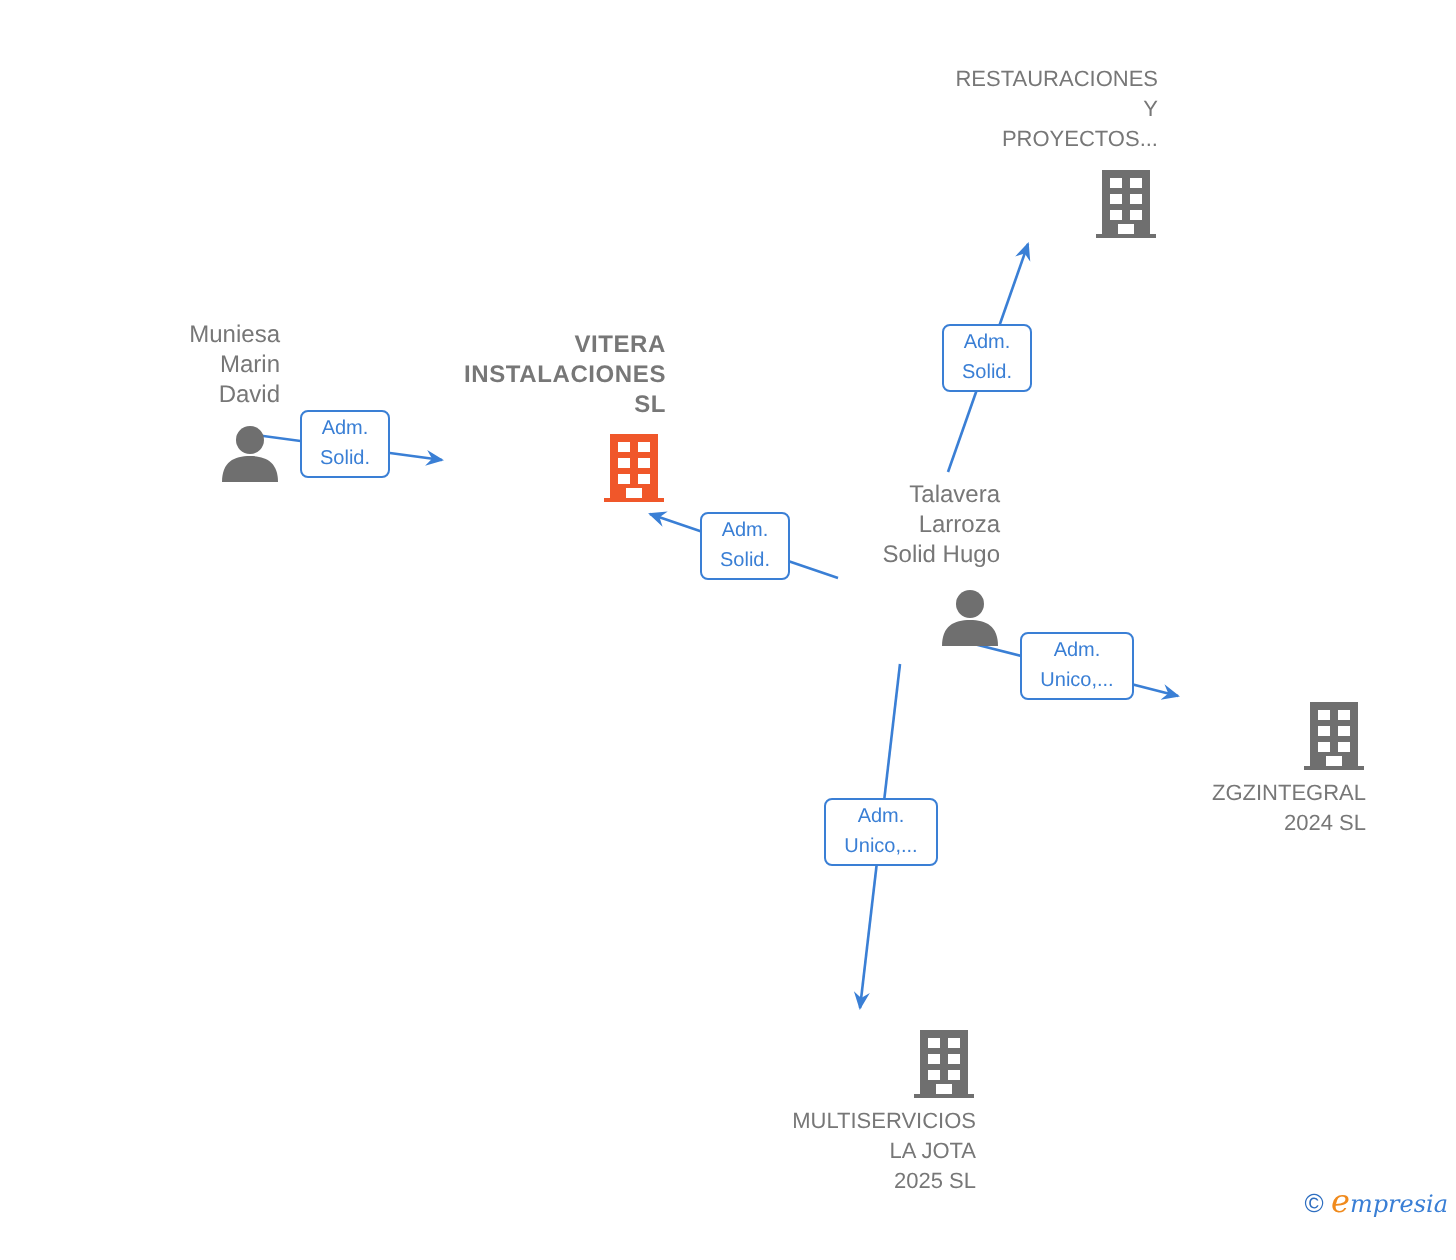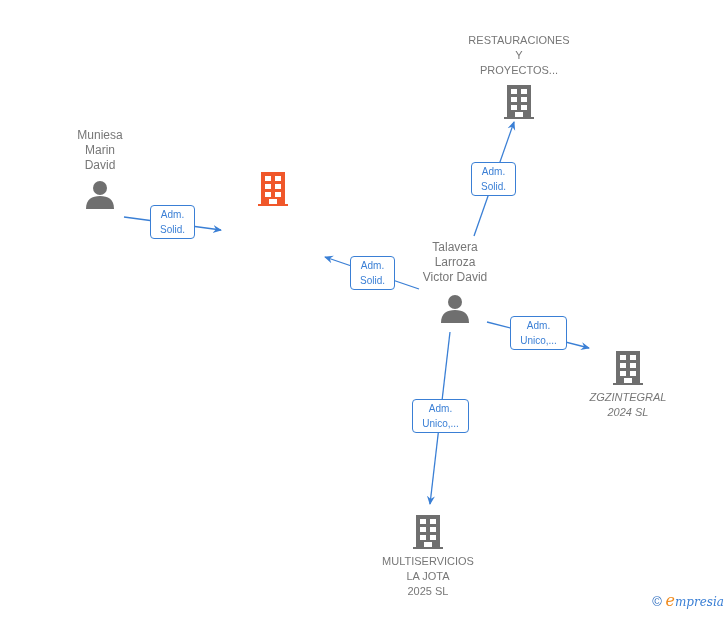--- a/index.html
+++ b/index.html
@@ -1,19 +1,19 @@
 <!DOCTYPE html>
 <html><head>
 <meta charset="utf-8">
 <style>
   html, body { margin: 0; padding: 0; background: #ffffff; }
   body { width: 728px; height: 630px; position: relative; overflow: hidden;
          font-family: "Liberation Sans", sans-serif; }
   svg.edges { position: absolute; left: 0; top: 0; width: 728px; height: 630px; }
-  .node { position: absolute; text-align: center; color: #777777; font-size: 12px; line-height: 15px; }
+  .node { position: absolute; text-align: right; color: #777777; font-size: 12px; line-height: 15px; }
   .node .label { display: block; white-space: pre-line; }
   .node.main .label { font-weight: bold; color: #777777; letter-spacing: 0.3px; }
   .icon { display: inline-block; }
   .edge-label { position: absolute; background: #fff; border: 1px solid #3a7fd5;
                 border-radius: 4px; color: #3a7fd5; font-size: 10px; line-height: 15px;
                 text-align: center; padding: 1px 4px; box-sizing: border-box; }
   .edge-label span { display: block; white-space: nowrap; }
   .footer { position: absolute; right: 4px; bottom: 20px; font-size: 13px; color: #2e6ec0; }
   .footer .brand { font-style: italic; font-family: "DejaVu Serif", serif; font-size: 12px; color: #3a7fd5; }
   .footer .brand-e { color: #f08a1c; font-size: 16px; font-style: italic; }
@@ -46,57 +46,60 @@
         <rect x="18" y="5" width="6" height="5"></rect>
         <rect x="8" y="13" width="6" height="5"></rect>
         <rect x="18" y="13" width="6" height="5"></rect>
         <rect x="8" y="21" width="6" height="5"></rect>
         <rect x="18" y="21" width="6" height="5"></rect>
         <rect x="12" y="28" width="8" height="5"></rect>
       </g>
   </svg>
 </div>
 
-<div class="node" style="left:60px; top:128px; width:80px;">
+<div class="node" style="left:60px; top:160px; width:80px;">
   <span class="label">Muniesa
 Marin
 David</span>
   <svg class="icon" width="30" height="30" viewBox="0 0 30 30" style="margin-top:6px;">
     <circle cx="15" cy="9" r="7" fill="#6f6f6f"></circle>
     <path d="M1,30 C1,20 7,17 15,17 C23,17 29,20 29,30 Z" fill="#6f6f6f"></path>
   </svg>
 </div>
 
 <div class="node main" style="left:213px; top:165px; width:120px;">
+  <span class="label">VITERA
+INSTALACIONES
+SL</span>
   <svg class="icon" width="32" height="36" viewBox="0 0 32 36" style="margin-top:6px;">
     <rect x="4" y="1" width="24" height="33" fill="#f0572a"></rect>
     <rect x="1" y="33" width="30" height="2" fill="#f0572a"></rect>
     <g fill="#fff">
         <rect x="8" y="5" width="6" height="5"></rect>
         <rect x="18" y="5" width="6" height="5"></rect>
         <rect x="8" y="13" width="6" height="5"></rect>
         <rect x="18" y="13" width="6" height="5"></rect>
         <rect x="8" y="21" width="6" height="5"></rect>
         <rect x="18" y="21" width="6" height="5"></rect>
         <rect x="12" y="28" width="8" height="5"></rect>
       </g>
   </svg>
 </div>
 
 <div class="node" style="left:410px; top:240px; width:90px;">
   <span class="label">Talavera
 Larroza
-Victor David</span>
+Solid Hugo</span>
   <svg class="icon" width="30" height="30" viewBox="0 0 30 30" style="margin-top:8px;">
     <circle cx="15" cy="9" r="7" fill="#6f6f6f"></circle>
     <path d="M1,30 C1,20 7,17 15,17 C23,17 29,20 29,30 Z" fill="#6f6f6f"></path>
   </svg>
 </div>
 
-<div class="node" style="left:573px; top:350px; width:110px;font-style:italic;">
+<div class="node" style="left:573px; top:350px; width:110px;">
   <svg class="icon" width="32" height="36" viewBox="0 0 32 36">
     <rect x="4" y="1" width="24" height="33" fill="#6f6f6f"></rect>
     <rect x="1" y="33" width="30" height="2" fill="#6f6f6f"></rect>
     <g fill="#fff">
         <rect x="8" y="5" width="6" height="5"></rect>
         <rect x="18" y="5" width="6" height="5"></rect>
         <rect x="8" y="13" width="6" height="5"></rect>
         <rect x="18" y="13" width="6" height="5"></rect>
         <rect x="8" y="21" width="6" height="5"></rect>
         <rect x="18" y="21" width="6" height="5"></rect>

